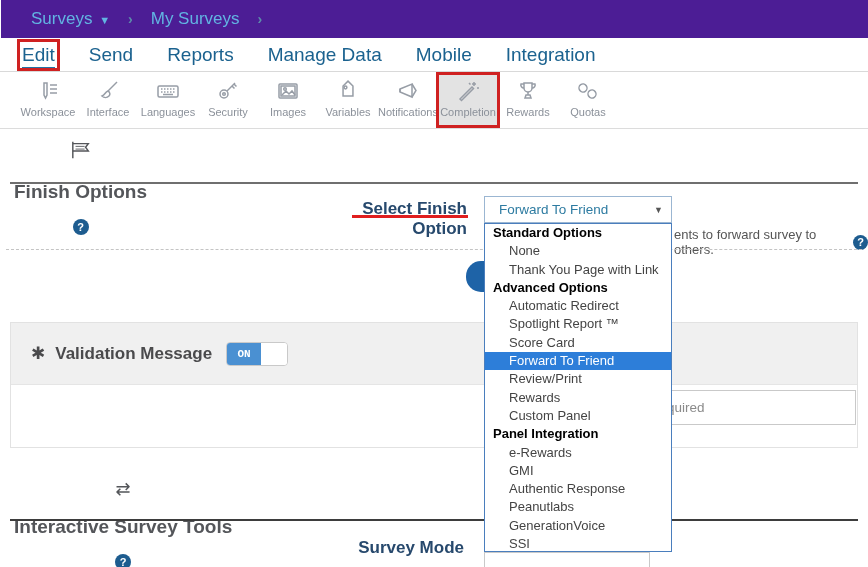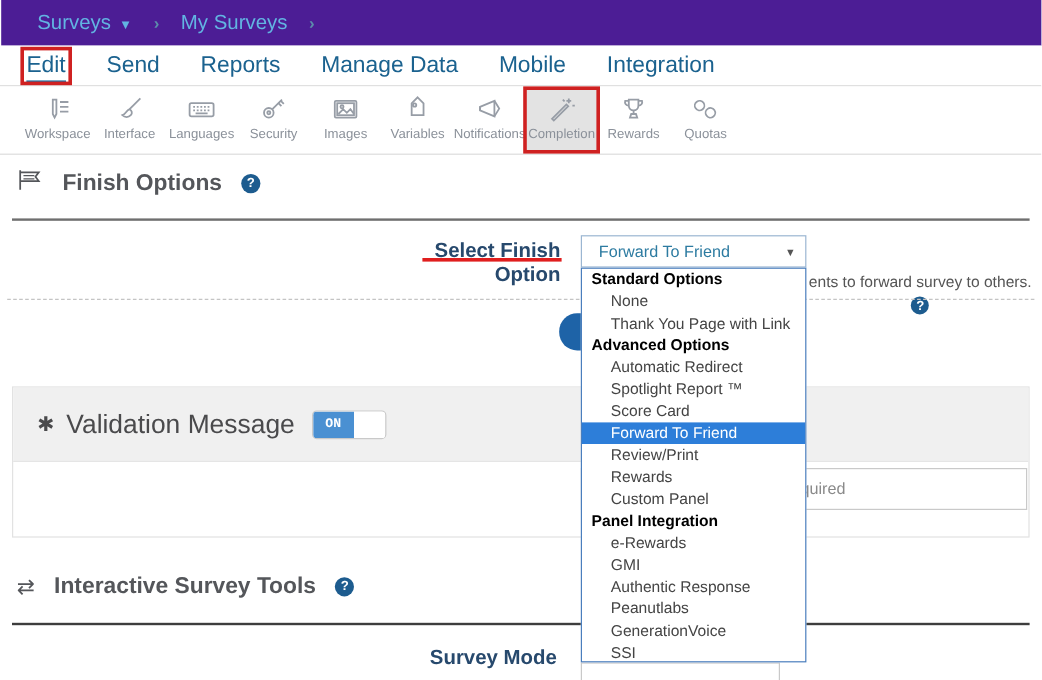--- a/index.html
+++ b/index.html
@@ -23,21 +23,21 @@
   
   .toolbar { position:absolute; left:0; top:72px; width:868px; height:57px; background:#fff;
              border-bottom:1px solid #dcdcdc; display:flex; padding-left:18px; }
   .tool { width:60px; height:52px; margin-top:2px; text-align:center; padding-top:4px; cursor:pointer; }
   .tool .ticon { height:26px; display:flex; align-items:center; justify-content:center; }
   .tool .tlabel { font-size:11px; color:#8b919a; margin-top:2px; white-space:nowrap; }
   .tool.selected { background:#e3e3e3; outline:3px solid #cf2121; outline-offset:-1px; }
   .tool svg { stroke:#979da6; fill:none; stroke-width:1.5; }
 
   
-  .sec-head { position:absolute; display:flex; align-items:center; gap:16px; }
+  .sec-head { position:absolute; display:flex; align-items:center; gap:16px;flex-direction:column; }
   .sec-title { font-size:19px; font-weight:bold; color:#54565a; }
   .sec-icon { color:#54565a; font-size:18px; }
   .help { width:16px; height:16px; border-radius:50%; background:#1d5c8f; color:#fff;
           font-size:11px; font-weight:bold; display:inline-flex; align-items:center;
           justify-content:center; cursor:pointer; flex:0 0 auto; }
 
   .hline1 { position:absolute; left:10px; top:182px; width:848px; height:2px; background:#6f6f6f; }
   .hline2 { position:absolute; left:10px; top:519px; width:848px; height:2px; background:#3d3d3d; }
   .dashline { position:absolute; left:6px; top:249px; width:856px; border-top:1px dashed #c4c4c4; }
 
@@ -51,31 +51,31 @@
   .select-closed .sel-text { flex:1; font-size:13.5px; color:#2d7ba1; }
   .select-closed .sel-arrow { font-size:9px; color:#555; }
   .dropdown { position:absolute; left:484px; top:223px; width:188px; height:329px; background:#fff;
               border:1px solid #4a7ebd; z-index:6; overflow:hidden; }
   .opt { height:18.3px; line-height:18.3px; font-size:13px; color:#444; padding-left:24px;
          white-space:nowrap; cursor:pointer; }
   .opt.group { font-weight:bold; color:#000000; padding-left:8px; cursor:default; }
   .opt.selected { background:#2d7ed9; color:#fff; }
 
   .helper-text { position:absolute; left:674px; top:227px; font-size:13px; color:#555;
-                 display:flex; align-items:center; gap:5px;flex-direction:column; }
+                 display:flex; align-items:center; gap:5px; }
 
   .hidden-btn { position:absolute; left:466px; top:261px; width:34px; height:31px; background:#1e63a7;
                 border-radius:15px 4px 4px 15px; z-index:1; cursor:pointer; }
 
   
   .card { position:absolute; left:10px; top:322px; width:848px; height:126px; background:#fff;
           border:1px solid #e2e2e2; z-index:1; }
   .card-head { height:62px; background:#f0f0f0; border-bottom:1px solid #e5e5e5;
                display:flex; align-items:center; padding-left:20px; gap:10px; }
-  .card-title { font-size:22px; font-weight:normal; color:#4a4a4c; }
+  .card-title { font-size:17px; font-weight:bold; color:#4a4a4c; }
   .card-star { font-size:17px; color:#4a4a4c; }
   .toggle { width:62px; height:24px; border:1px solid #c9c9c9; border-radius:4px; background:#fff;
             display:flex; overflow:hidden; cursor:pointer; margin-left:4px;font-family:Liberation Mono, monospace; }
   .toggle-on { width:34px; height:100%; background:#4a90d2; color:#fff; font-size:11px; font-weight:bold;
                display:flex; align-items:center; justify-content:center; }
   .toggle-knob { flex:1; background:#fff; }
 
   .msg-input { position:absolute; left:484px; top:390px; width:372px; height:35px; background:#fff;
                border:1px solid #c9c9c9; z-index:2; font-size:13.5px; color:#8a8a8a;
                line-height:33px; padding-left:182px; white-space:nowrap; overflow:hidden; }

